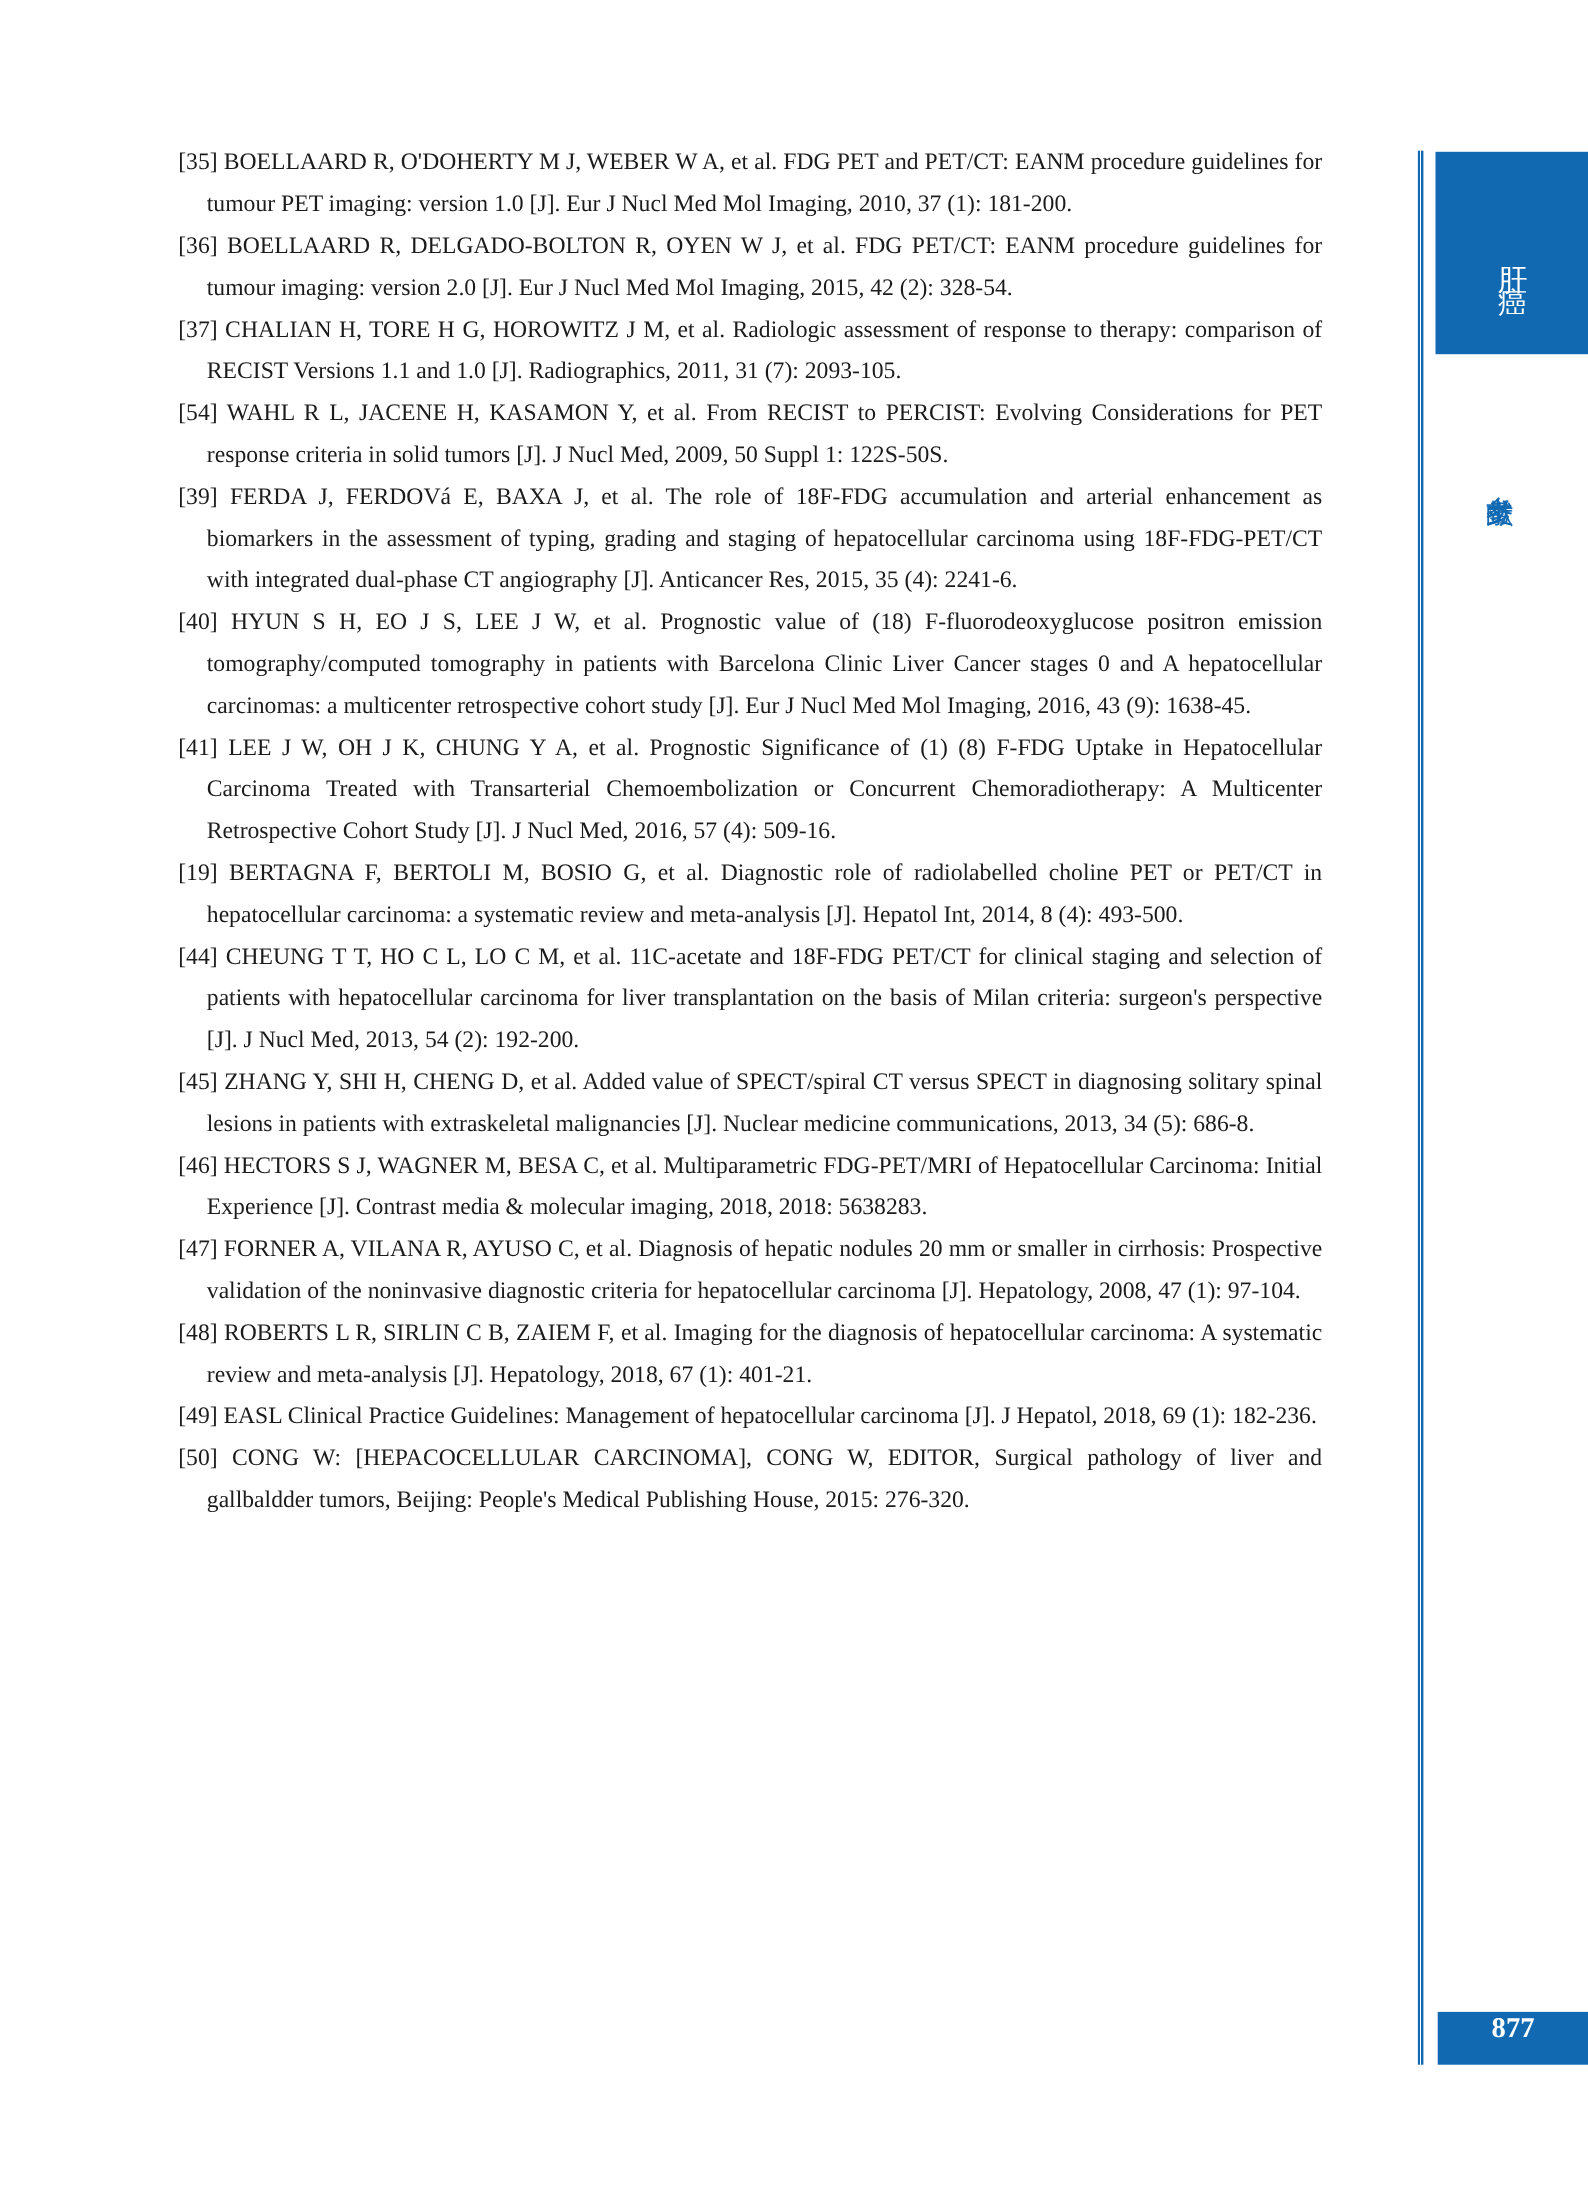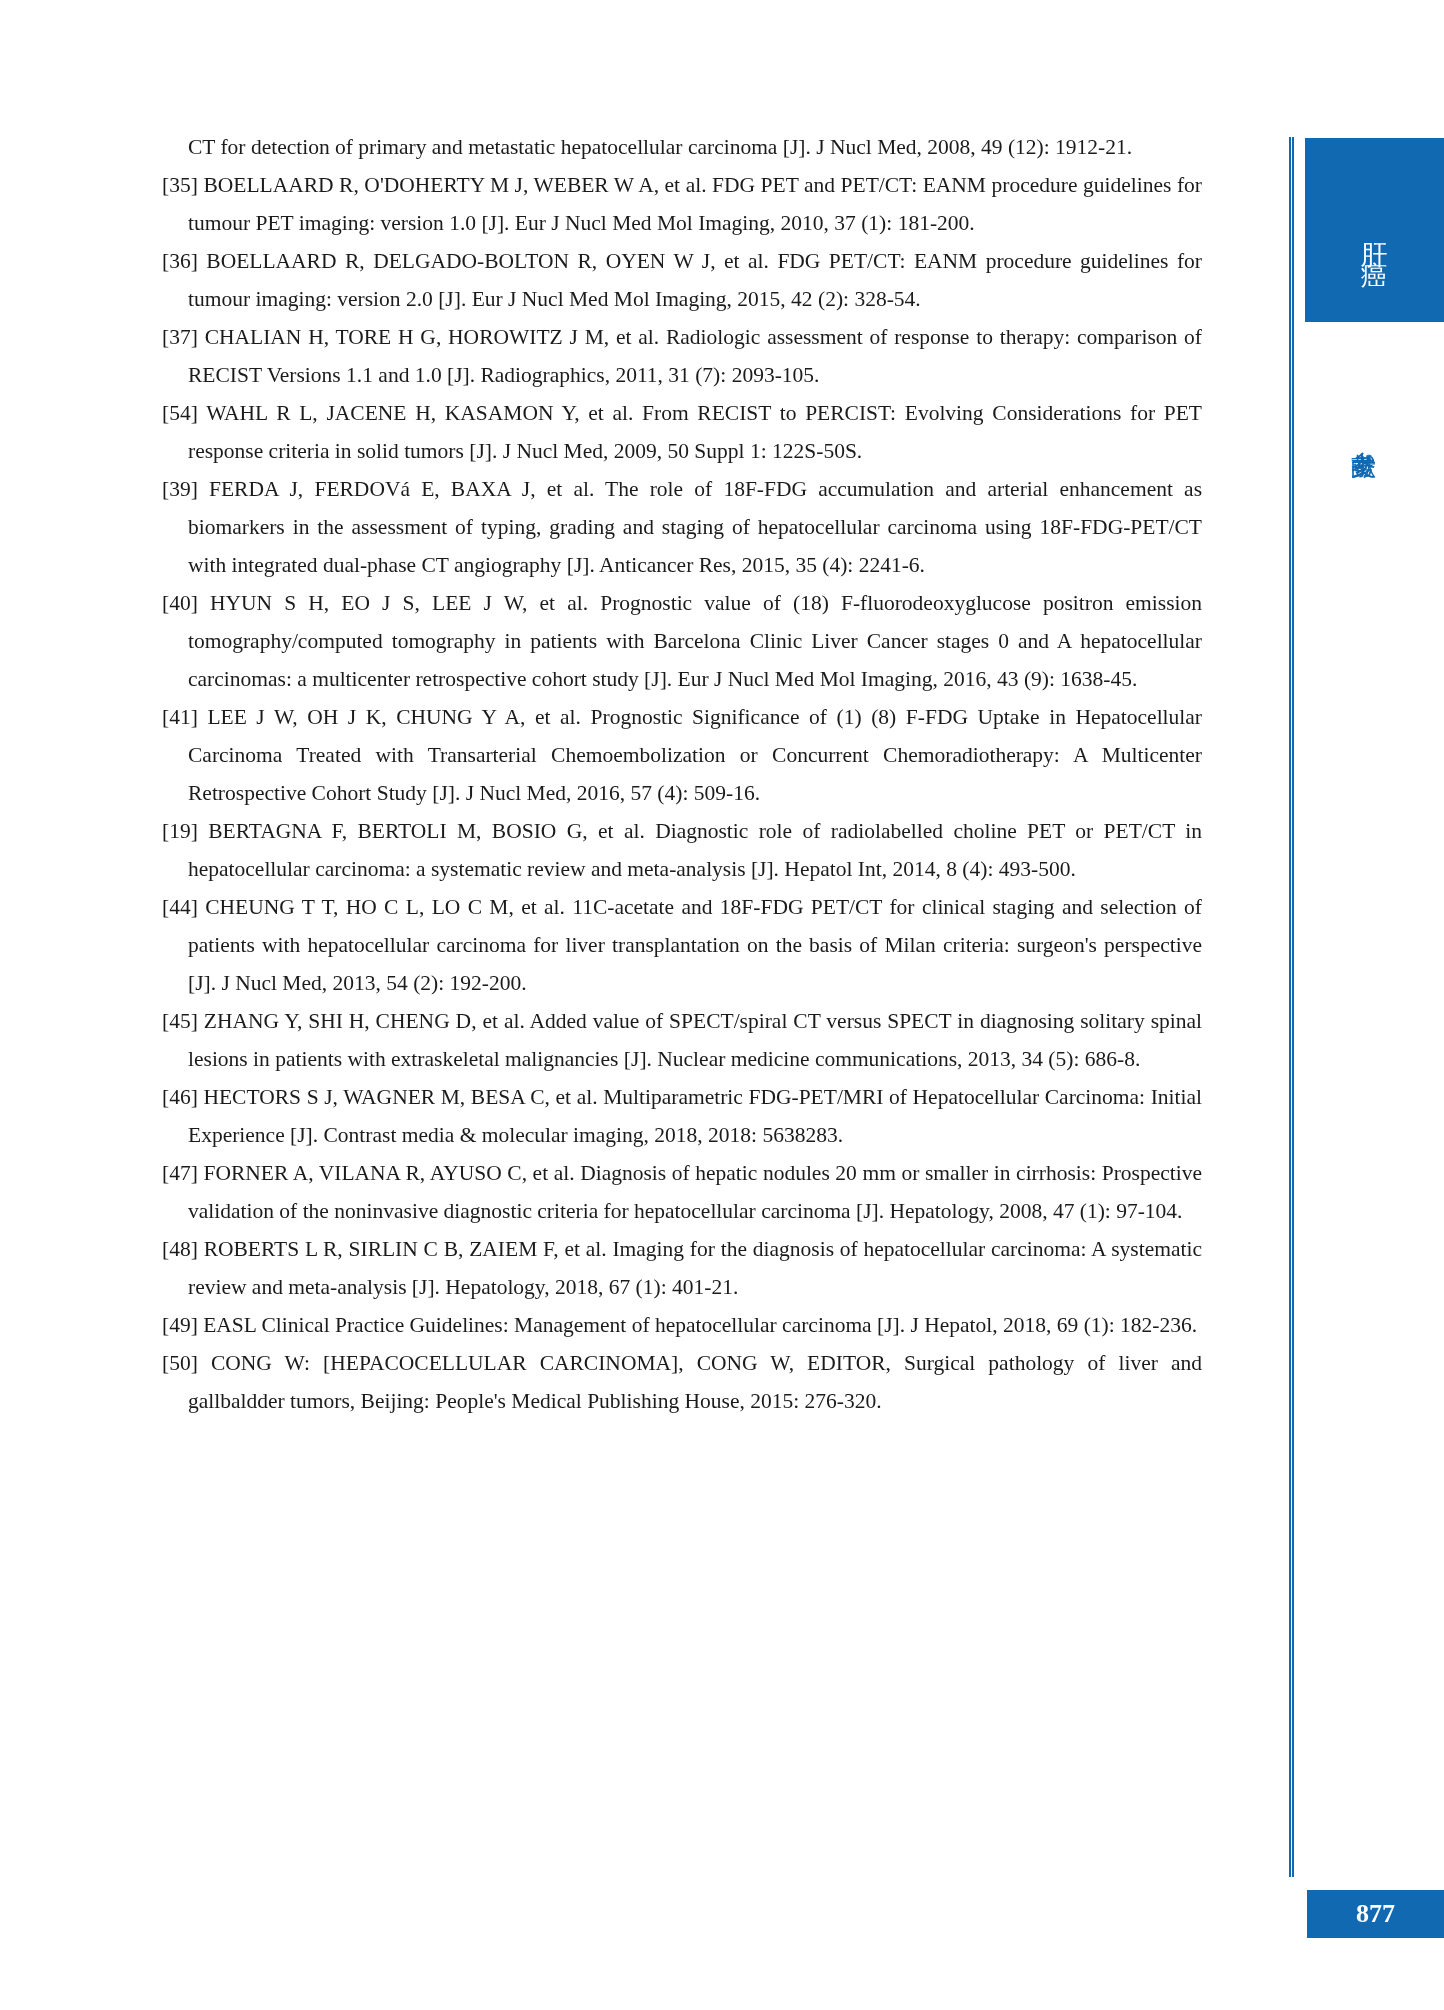--- a/index.html
+++ b/index.html
@@ -75,42 +75,41 @@
     text-orientation: upright;
     color: var(--accent);
     font-size: 25px;
     line-height: 1;
     letter-spacing: 1px;
     font-family: "DejaVu Sans", "Liberation Sans", sans-serif;
   }
   .page-number-box {
     position: absolute;
     left: 1307px;
-    top: 1890px;
+    top: 1829px;
     width: 137px;
     height: 48px;
     background: var(--accent);
     display: flex;
-    align-items: center;
+    align-items: flex-start;
     justify-content: center;
   }
   .page-number {
     color: #ffffff;
     font-size: 26px;
     font-weight: bold;
     font-family: "Liberation Serif", "DejaVu Serif", serif;
   }
 </style>
 </head>
 <body>
 
 <div class="page">
 
   <main class="refs-column">
-    <div class="ref-cont">CT for detection of primary and metastatic hepatocellular carcinoma [J]. J Nucl Med, 2008, 49 (12): 1912-21.</div>
     <div id="ref-list">
         <div class="ref"><span class="ref-num">[35]</span> <span>BOELLAARD R, O'DOHERTY M J, WEBER W A, et al. FDG PET and PET/CT: EANM procedure guidelines for tumour PET imaging: version 1.0 [J]. Eur J Nucl Med Mol Imaging, 2010, 37 (1): 181-200.</span></div>
         <div class="ref"><span class="ref-num">[36]</span> <span>BOELLAARD R, DELGADO-BOLTON R, OYEN W J, et al. FDG PET/CT: EANM procedure guidelines for tumour imaging: version 2.0 [J]. Eur J Nucl Med Mol Imaging, 2015, 42 (2): 328-54.</span></div>
         <div class="ref"><span class="ref-num">[37]</span> <span>CHALIAN H, TORE H G, HOROWITZ J M, et al. Radiologic assessment of response to therapy: comparison of RECIST Versions 1.1 and 1.0 [J]. Radiographics, 2011, 31 (7): 2093-105.</span></div>
         <div class="ref"><span class="ref-num">[54]</span> <span>WAHL R L, JACENE H, KASAMON Y, et al. From RECIST to PERCIST: Evolving Considerations for PET response criteria in solid tumors [J]. J Nucl Med, 2009, 50 Suppl 1: 122S-50S.</span></div>
         <div class="ref"><span class="ref-num">[39]</span> <span>FERDA J, FERDOVá E, BAXA J, et al. The role of 18F-FDG accumulation and arterial enhancement as biomarkers in the assessment of typing, grading and staging of hepatocellular carcinoma using 18F-FDG-PET/CT with integrated dual-phase CT angiography [J]. Anticancer Res, 2015, 35 (4): 2241-6.</span></div>
         <div class="ref"><span class="ref-num">[40]</span> <span>HYUN S H, EO J S, LEE J W, et al. Prognostic value of (18) F-fluorodeoxyglucose positron emission tomography/computed tomography in patients with Barcelona Clinic Liver Cancer stages 0 and A hepatocellular carcinomas: a multicenter retrospective cohort study [J]. Eur J Nucl Med Mol Imaging, 2016, 43 (9): 1638-45.</span></div>
         <div class="ref"><span class="ref-num">[41]</span> <span>LEE J W, OH J K, CHUNG Y A, et al. Prognostic Significance of (1) (8) F-FDG Uptake in Hepatocellular Carcinoma Treated with Transarterial Chemoembolization or Concurrent Chemoradiotherapy: A Multicenter Retrospective Cohort Study [J]. J Nucl Med, 2016, 57 (4): 509-16.</span></div>
         <div class="ref"><span class="ref-num">[19]</span> <span>BERTAGNA F, BERTOLI M, BOSIO G, et al. Diagnostic role of radiolabelled choline PET or PET/CT in hepatocellular carcinoma: a systematic review and meta-analysis [J]. Hepatol Int, 2014, 8 (4): 493-500.</span></div>
         <div class="ref"><span class="ref-num">[44]</span> <span>CHEUNG T T, HO C L, LO C M, et al. 11C-acetate and 18F-FDG PET/CT for clinical staging and selection of patients with hepatocellular carcinoma for liver transplantation on the basis of Milan criteria: surgeon's perspective [J]. J Nucl Med, 2013, 54 (2): 192-200.</span></div>

